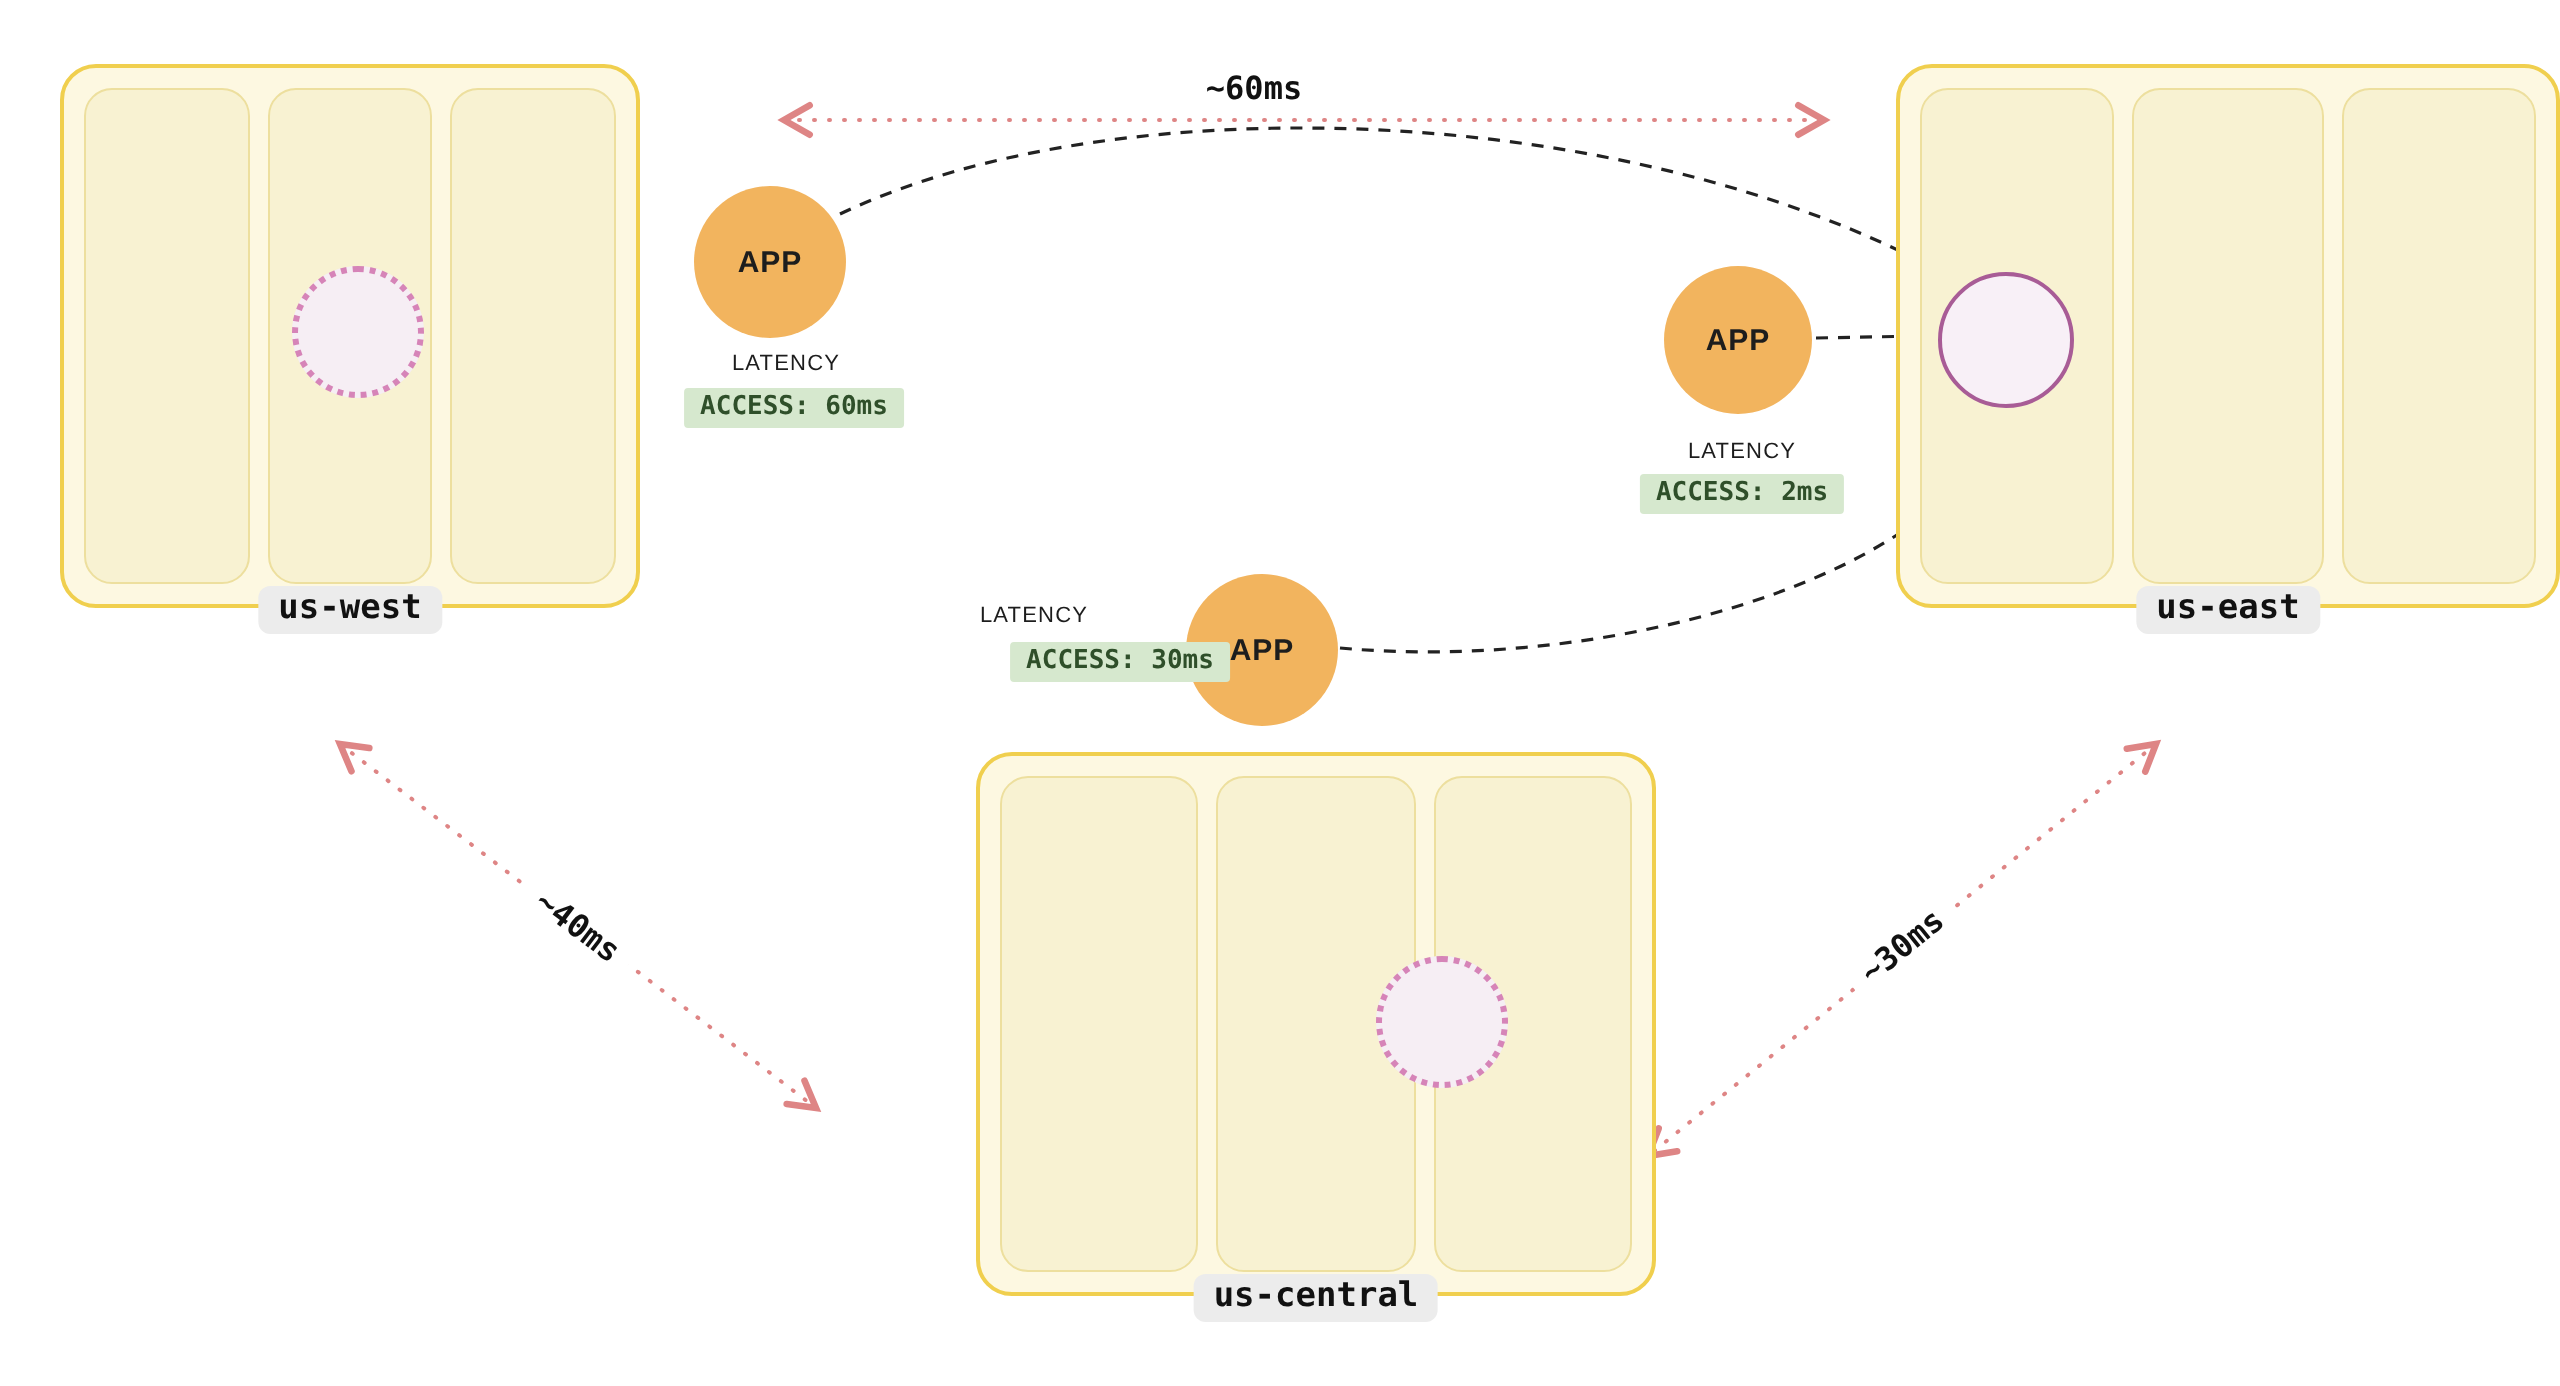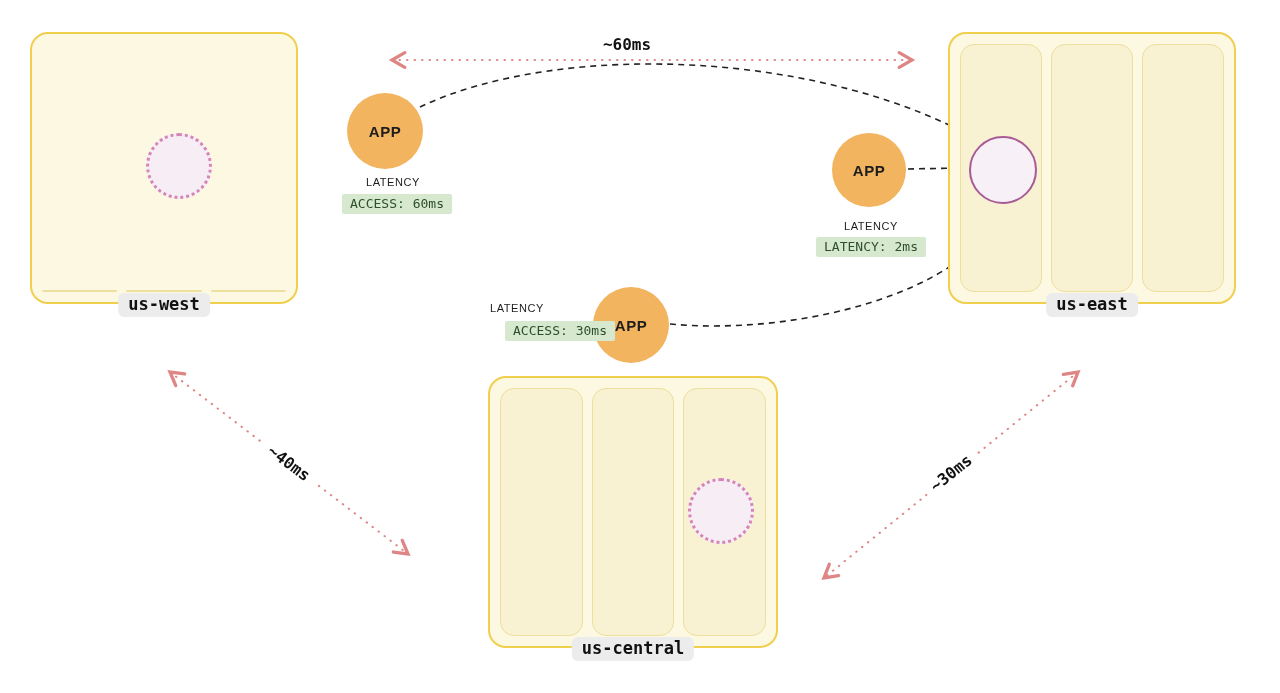--- a/index.html
+++ b/index.html
@@ -71,21 +71,21 @@
     font-weight:400; font-size:11px; color:#1d1d1d;
     letter-spacing:0.6px;
     white-space:nowrap;
   }
   .access-badge {
     position:absolute;
     transform:translateX(-50%);
     background:#D6E8CE;
     color:#2F4F2A;
     font-family:"DejaVu Sans Mono", monospace;
-    font-weight:400;
+    font-weight:700;
     font-size:13px;
     padding:2px 8px 3px 8px;
     border-radius:2px;
     white-space:nowrap;
   }
 
   .link-label {
     position:absolute;
     transform:translate(-50%,-50%);
     background:#ffffff;
@@ -116,56 +116,56 @@
 
     <line x1="392" y1="60" x2="912" y2="60" stroke="#DE8585" stroke-width="2" stroke-dasharray="0.5 7" stroke-linecap="round" marker-start="url(#arrow-red)" marker-end="url(#arrow-red)"></line>
     <line x1="170" y1="372" x2="408" y2="554" stroke="#DE8585" stroke-width="2" stroke-dasharray="0.5 7" stroke-linecap="round" marker-start="url(#arrow-red)" marker-end="url(#arrow-red)"></line>
     <line x1="1078" y1="372" x2="824" y2="578" stroke="#DE8585" stroke-width="2" stroke-dasharray="0.5 7" stroke-linecap="round" marker-start="url(#arrow-red)" marker-end="url(#arrow-red)"></line>
 
     <path d="M 420 107 C 560 40, 830 50, 988 146" fill="none" stroke="#222222" stroke-width="1.6" stroke-dasharray="6 5" marker-end="url(#arrow-black)"></path>
     <line x1="908" y1="169" x2="960" y2="168" stroke="#222222" stroke-width="1.6" stroke-dasharray="6 5" marker-end="url(#arrow-black)"></line>
     <path d="M 670 324 C 800 336, 965 292, 1001 212" fill="none" stroke="#222222" stroke-width="1.6" stroke-dasharray="6 5" marker-end="url(#arrow-black)"></path>
   </svg>
 
-  <div class="region" style="left:30px; top:32px; width:268px; height:272px;align-items:flex-end;">
+  <div class="region" style="left:30px; top:32px; width:290px; height:272px;">
     <div class="zone"></div>
     <div class="zone"></div>
     <div class="zone"></div>
     <div class="region-label">us-west</div>
   </div>
 
-  <div class="region" style="left:948px; top:32px; width:288px; height:272px;">
+  <div class="region" style="left:948px; top:32px; width:332px; height:272px;">
     <div class="zone"></div>
     <div class="zone"></div>
     <div class="zone"></div>
     <div class="region-label">us-east</div>
   </div>
 
-  <div class="region" style="left:488px; top:376px; width:290px; height:272px;justify-content:space-between;">
+  <div class="region" style="left:488px; top:376px; width:340px; height:272px;justify-content:space-between;">
     <div class="zone"></div>
     <div class="zone"></div>
     <div class="zone"></div>
     <div class="region-label">us-central</div>
   </div>
 
   <div class="circle replica-dotted" style="left:146px; top:133px;"></div>
   <div class="circle db-primary" style="left:969px; top:136px;"></div>
   <div class="circle replica-dotted" style="left:688px; top:478px;"></div>
 
   <div class="app-node" style="left:347px; top:93px;">
     <span>APP</span>
   </div>
   <div class="latency-title" style="left:393px; top:176px;">LATENCY</div>
   <div class="access-badge" style="left:397px; top:194px;">ACCESS: 60ms</div>
 
   <div class="app-node" style="left:832px; top:133px; width:74px; height:74px;">
     <span>APP</span>
   </div>
   <div class="latency-title" style="left:871px; top:220px;">LATENCY</div>
-  <div class="access-badge" style="left:871px; top:237px;">LATENCY: 2ms</div>
+  <div class="access-badge" style="left:871px; top:237px;">ACCESS: 2ms</div>
 
   <div class="app-node" style="left:593px; top:287px;">
     <span>APP</span>
   </div>
   <div class="latency-title" style="left:517px; top:302px;">LATENCY</div>
   <div class="access-badge" style="left:516px; top:321px;margin-left:44px;">ACCESS: 30ms</div>
 
   <div class="link-label" style="left:627px; top:44px;">~60ms</div>
   <div class="link-label rot-left" style="left:289px; top:463px;">~40ms</div>
   <div class="link-label rot-right" style="left:951px; top:473px;">~30ms</div>

